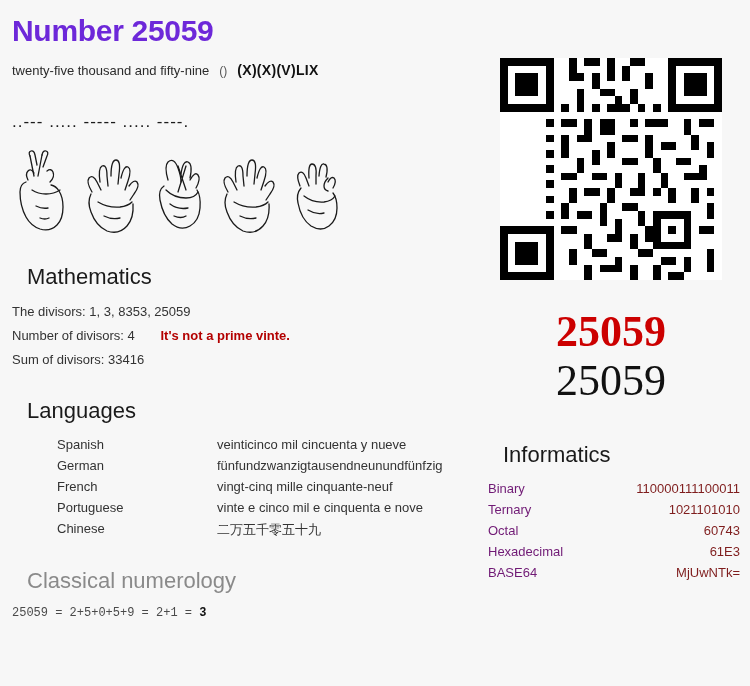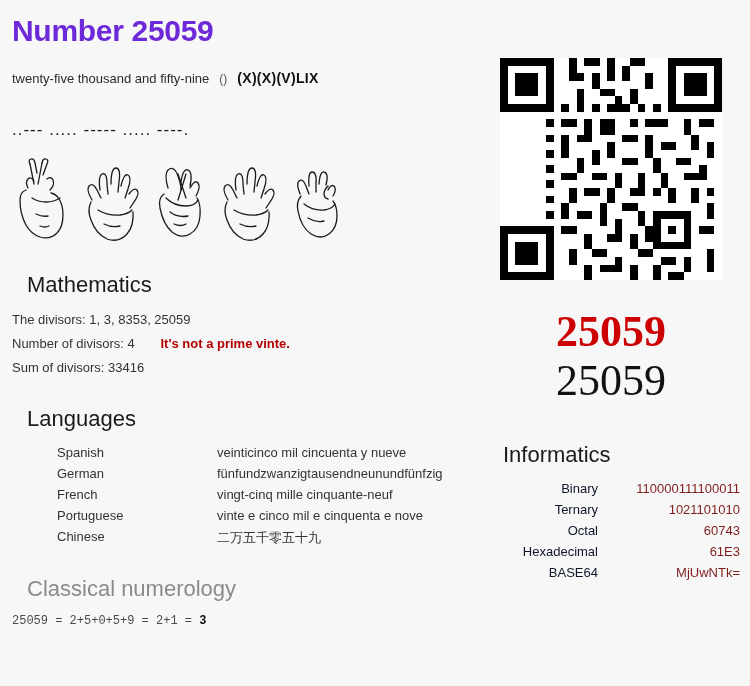--- a/index.html
+++ b/index.html
@@ -23,21 +23,21 @@
     padding: 0 12px;
   }
   .title {
     font-size: 30px;
     font-weight: bold;
     color: #6d28d9;
     margin: 14px 0 0 0;
     letter-spacing: -0.3px;
   }
   .subline {
-    margin-top: 22px;
+    margin-top: 14px;
     font-size: 13px;
     color: #333;
     display: flex;
     align-items: baseline;
     gap: 10px;
   }
   .subline .words { color: #2b2b2b; }
   .subline .paren { color: #555; font-size: 12px; }
   .subline .roman { font-weight: bold; color: #111; font-size: 14px; letter-spacing: 0.3px; }
 
@@ -80,21 +80,21 @@
   table.kv td {
     padding: 3px 0;
     color: #333;
     vertical-align: top;
   }
   .lang-name { width: 160px; color: #2d2d2d; }
   .lang-value { color: #2d2d2d; }
 
   table.inf { border-collapse: collapse; font-size: 13px; width: 100%; }
   table.inf td { padding: 3px 0; color: #333; }
-  table.inf td.k { width: 110px; color: #0f172a; text-align: right; }
+  table.inf td.k { width: 110px; color: #701a75; }
   table.inf td.v { text-align: right; color: #7f1d1d; }
 
   .numerology {
     font-size: 12px;
     color: #4a4a4a;
     margin-top: 12px;
     font-family: Liberation Mono, monospace;
   }
   .numerology b { color: #111; }
 

